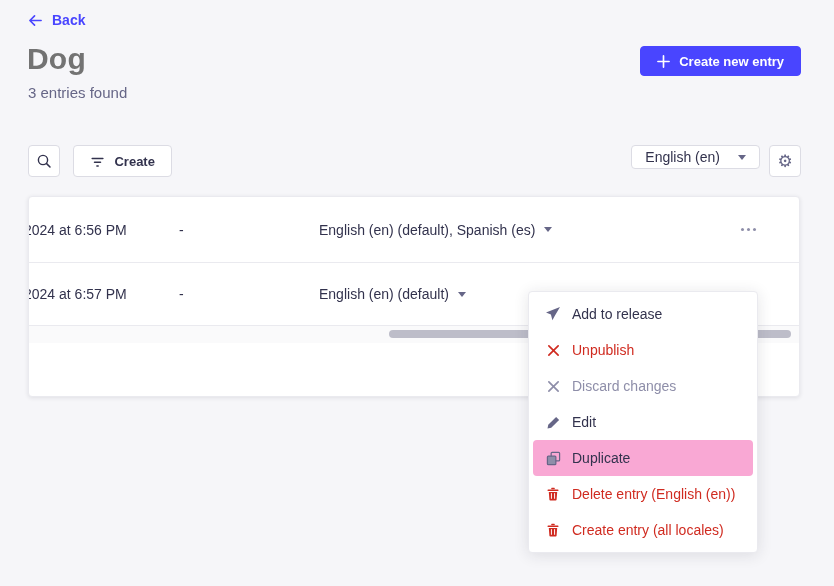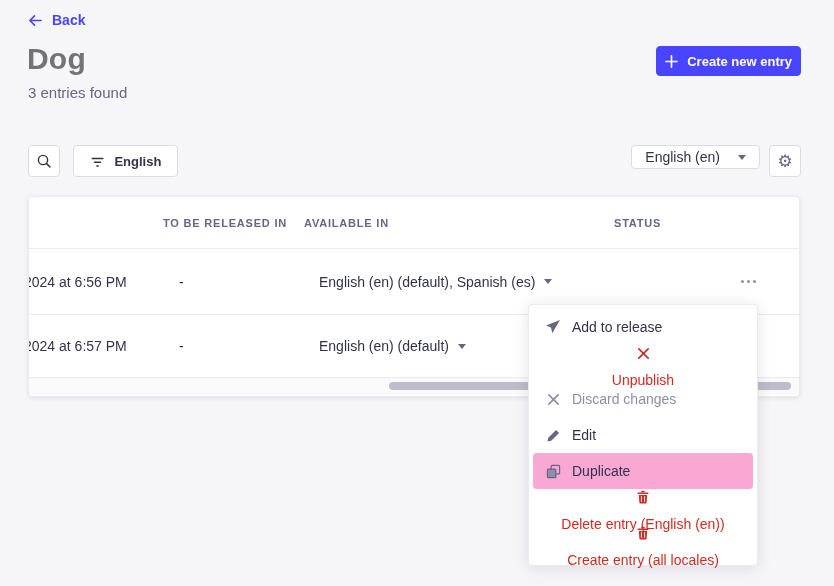--- a/index.html
+++ b/index.html
@@ -20,21 +20,21 @@
   .page-title {
     position:absolute; left:27px; top:42px;
     font-size:30px; font-weight:700; color:#737373; letter-spacing:.2px;
   }
   .page-subtitle {
     position:absolute; left:28px; top:84px;
     font-size:15px; color:#666687;
   }
   .create-btn {
     position:absolute; right:33px; top:46px;
-    height:30px; padding:0 8px;
+    height:30px; padding:0 16px;
     display:flex; align-items:center; gap:9px;
     background:#4945ff; border:1px solid #4945ff; border-radius:4px;
     color:#ffffff; font-size:13px; font-weight:600; cursor:pointer;
     font-family:"Liberation Sans", sans-serif;
   }
   
   .toolbar { position:absolute; left:28px; right:33px; top:145px; height:32px; }
   .icon-btn {
     width:32px; height:32px; background:#fff;
     border:1px solid #dcdce4; border-radius:4px;
@@ -101,31 +101,31 @@
     width:3px; height:3px; border-radius:50%; background:#8e8ea9; display:block;
     box-shadow:6px 0 0 #8e8ea9, -6px 0 0 #8e8ea9;
   }
   .table-footer { position:relative; height:17px; background:#fafafb; }
   .scroll-thumb {
     position:absolute; left:360px; top:4px; width:402px; height:8px;
     border-radius:4px; background:#bdbdc9; cursor:grab;
   }
   
   .context-menu {
-    position:absolute; left:528px; top:304px; width:230px;
+    position:absolute; left:528px; top:291px; width:230px;
     background:#fff; border:1px solid #eaeaef; border-radius:4px;
     box-shadow:0 2px 15px rgba(33,33,52,.12);
     padding:4px; z-index:10;
   }
   .menu-item {
     height:36px; display:flex; align-items:center; gap:11px;
     padding:0 12px; font-size:14px; border-radius:4px; cursor:pointer;
     color:#32324d;
   }
-  .menu-item.danger { color:#d02b20;flex-direction:column; }
+  .menu-item.danger { color:#d02b20; }
   .menu-item.disabled { color:#8e8ea9; cursor:default; }
   .menu-item.highlighted { background:#f9a8d4; }
   .mi-icon { width:16px; height:16px; flex:0 0 16px; display:flex; align-items:center; justify-content:center; }
 </style>
 </head>
 <body>
 
 <div class="back-link">
   <span style="display:flex;">
     <svg width="15" height="15" viewBox="0 0 16 16">
@@ -157,39 +157,34 @@
     </span>
   </button>
   <button class="filters-btn">
     <span style="display:flex;">
       <svg width="15" height="15" viewBox="0 0 16 16">
           <rect x="1.5" y="4" width="13" height="1.6" rx=".8" fill="#32324d"></rect>
           <rect x="4" y="8" width="8" height="1.6" rx=".8" fill="#32324d"></rect>
           <rect x="6.5" y="12" width="3" height="1.6" rx=".8" fill="#32324d"></rect>
         </svg>
     </span>
-    <span>English</span>
+    <span>Create</span>
   </button>
   <div class="toolbar-right">
     <div class="locale-select">
       <span>English (en)</span>
       <span class="caret-down"></span>
     </div>
     <button class="icon-btn">
       <span class="gear-glyph">⚙</span>
     </button>
   </div>
 </div>
 
 <div class="table-card">
-  <div class="thead">
-    <div class="th th-released">TO BE RELEASED IN</div>
-    <div class="th th-available">AVAILABLE IN</div>
-    <div class="th th-status">STATUS</div>
-  </div>
 
   <div class="trow r1">
     <div class="cell cell-updated">2024 at 6:56 PM</div>
     <div class="cell cell-released">-</div>
     <div class="cell cell-available">
       <span>English (en) (default), Spanish (es)</span>
       <span class="caret-down"></span>
     </div>
     <div class="more-dots">
         <i></i>

